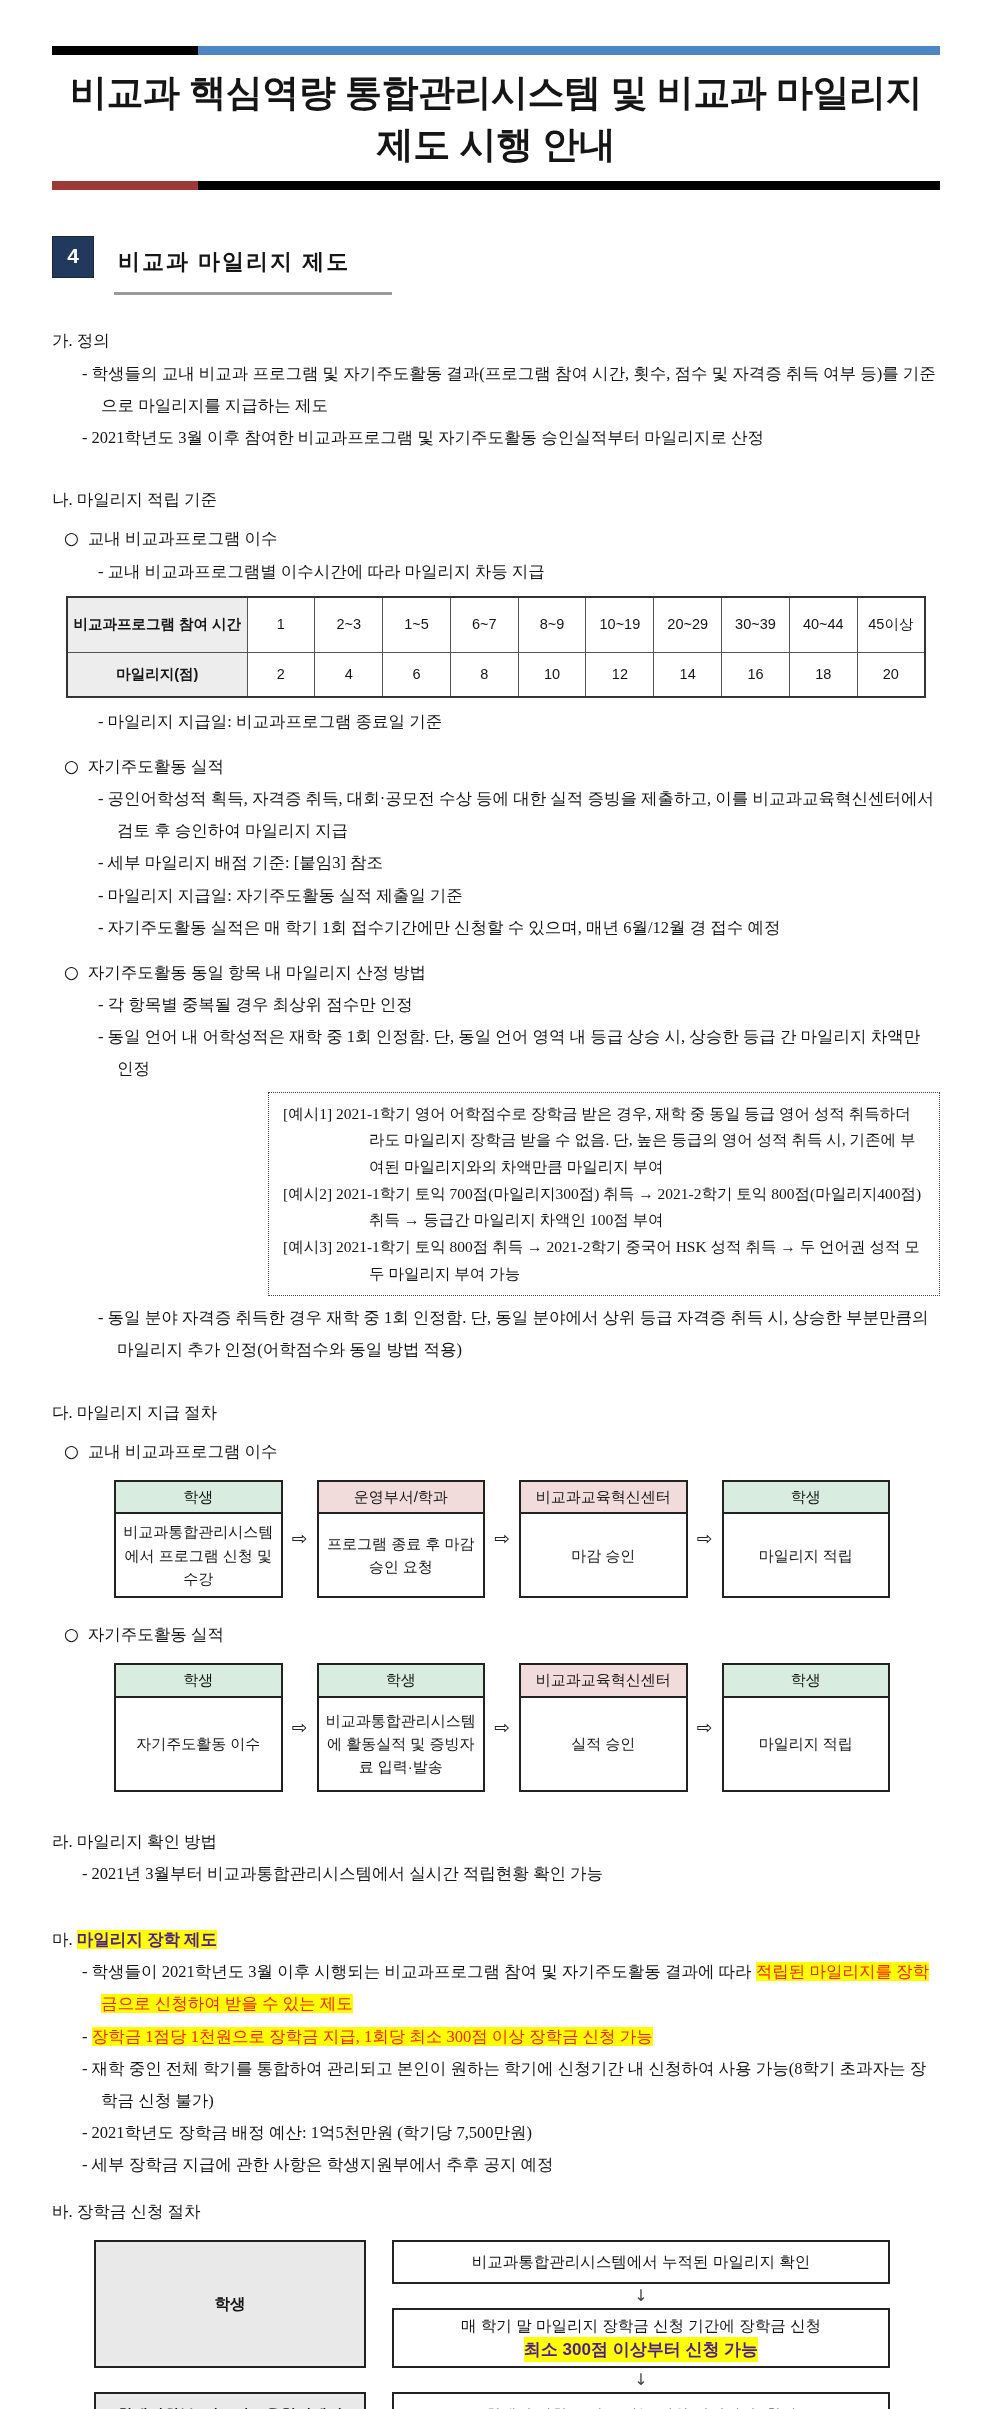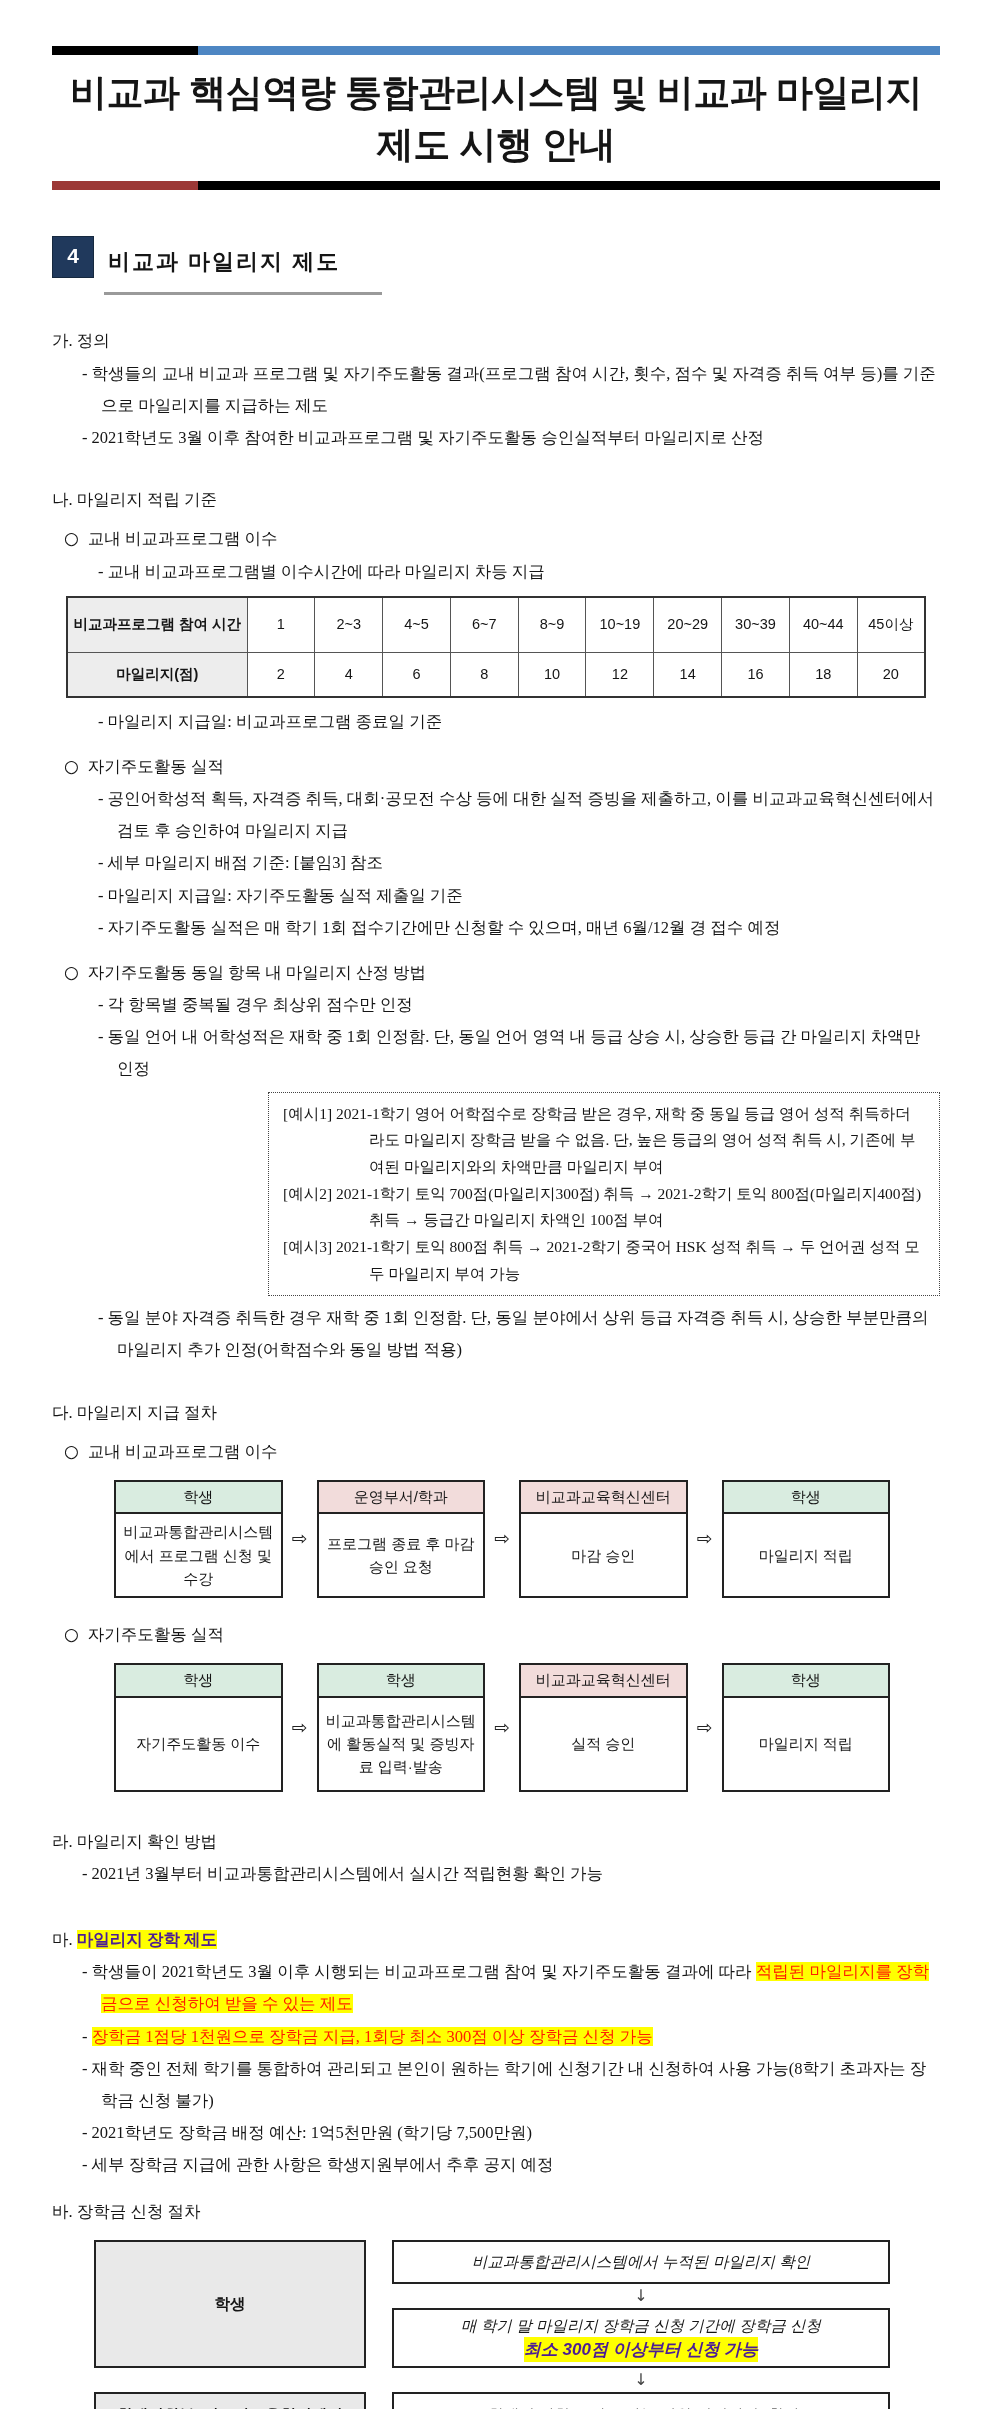--- a/index.html
+++ b/index.html
@@ -26,21 +26,21 @@
   }
 
   
   .sec-head { margin-top:46px; display:flex; align-items:flex-start; }
   .sec-num {
     width:42px; height:42px; background:#20395c; color:#fff;
     display:flex; align-items:center; justify-content:center;
     font-family:"Liberation Sans","DejaVu Sans",sans-serif;
     font-weight:700; font-size:21px; border:1px solid #16293f;
   }
-  .sec-title-wrap { margin-left:10px; border-bottom:3px solid #9a9a9a; padding:5px 42px 9px 4px; }
+  .sec-title-wrap { margin-left:20px; border-bottom:3px solid #9a9a9a; padding:5px 42px 9px 4px; }
   .sec-title {
     font-family:"Liberation Sans","DejaVu Sans",sans-serif;
     font-weight:700; font-size:22px; letter-spacing:2px;
   }
 
   
   .lvl1 { margin-top:14px; }
   .mt-big { margin-top:30px; }
   .circ-line { margin-left:12px; margin-top:6px; }
   .circ { font-family:"DejaVu Sans",sans-serif; font-weight:700; font-size:17px; margin-right:9px; }
@@ -95,21 +95,21 @@
   .sch { margin:12px 50px 0 42px; font-family:"Liberation Sans","DejaVu Sans",sans-serif; font-size:15.5px; line-height:1.5; }
   .sch-row { display:flex; gap:26px; align-items:stretch; }
   .sch-left {
     width:272px; background:#e9e9e9; border:2px solid #222; font-weight:700;
     display:flex; align-items:center; justify-content:center; text-align:center; padding:4px;
   }
   .sch-right { flex:1; display:flex; flex-direction:column; }
   .sch-box {
     border:2px solid #222; min-height:44px; background:#fff;
     display:flex; flex-direction:column; align-items:center; justify-content:center;
-    text-align:center; padding:4px 6px;font-style:italic;
+    text-align:center; padding:4px 6px;
   }
   .sch-step2-l2 { font-size:17px; }
   .sch-arrow { margin-left:298px; text-align:center; color:#444; font-family:"DejaVu Sans",sans-serif; font-size:16px; height:24px; line-height:24px; }
 </style>
 </head>
 <body>
 
 <div class="page">
 
   <div class="bar bar-top">
@@ -137,21 +137,21 @@
 
   <p class="circ-line"><span class="circ">○</span><span>교내 비교과프로그램 이수</span></p>
   <p class="dash-item sub">- 교내 비교과프로그램별 이수시간에 따라 마일리지 차등 지급</p>
 
   <table class="mt">
     <tbody>
       <tr class="r1">
         <td class="rh">비교과프로그램 참여 시간</td>
         <td>1</td>
         <td>2~3</td>
-        <td>4~5</td>
+        <td>1~5</td>
         <td>6~7</td>
         <td>8~9</td>
         <td>10~19</td>
         <td>20~29</td>
         <td>30~39</td>
         <td>40~44</td>
         <td>45이상</td>
       </tr>
       <tr class="r2">
         <td class="rh">마일리지(점)</td>

